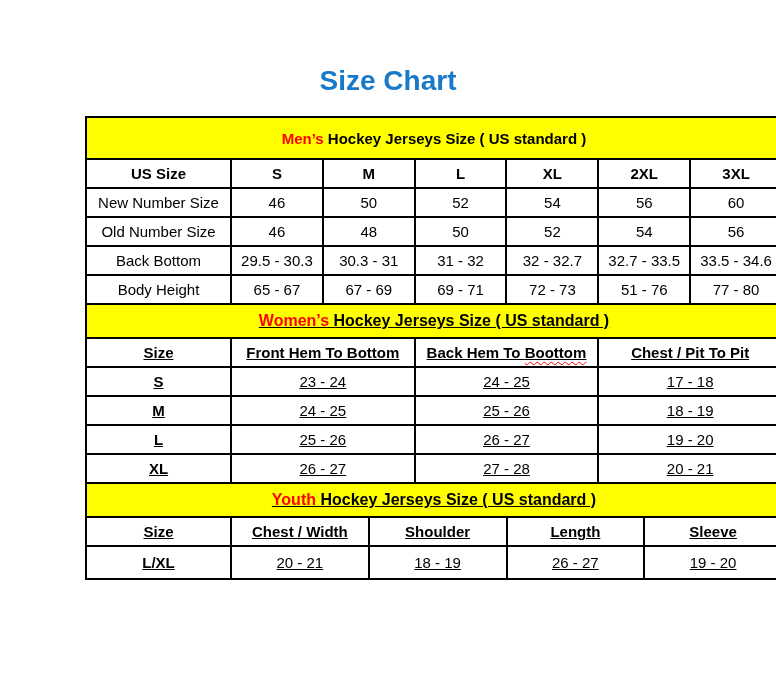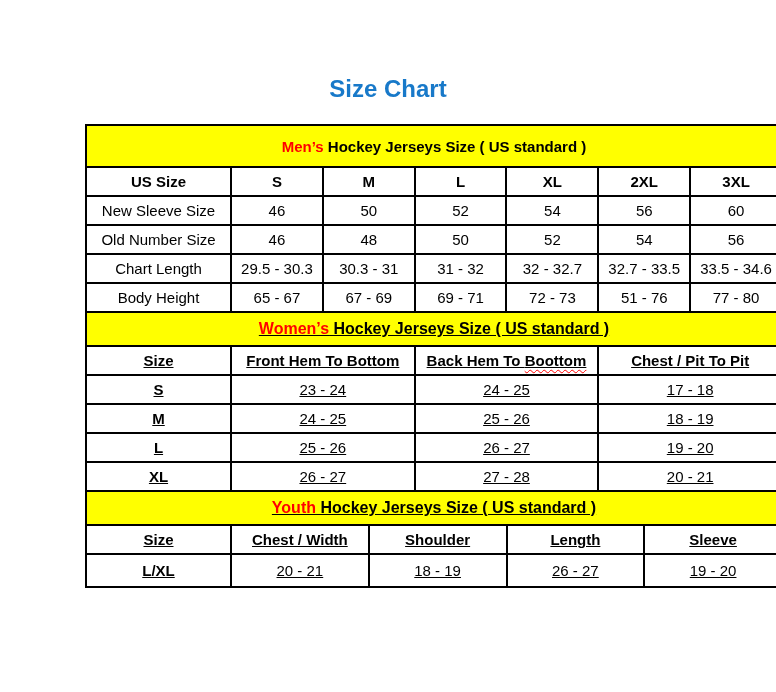--- a/index.html
+++ b/index.html
@@ -9,24 +9,24 @@
     font-family: "Liberation Sans", sans-serif;
   }
   .page {
     position: relative;
     width: 776px;
     height: 692px;
     background: #ffffff;
     overflow: hidden;
   }
   .page-title {
-    margin: 8px;
+    margin: 0;
     padding-top: 64px;
     text-align: center;
-    font-size: 24px;
+    font-size: 28px;
     line-height: 34px;
     font-weight: bold;
     color: #1879c9;
     letter-spacing: 0px;
   }
   .chart-wrap {
     width: 606px;
     margin: 18px auto 0 auto;
   }
   table.size-table {
@@ -103,39 +103,39 @@
       <tr>
         <th>US Size</th>
         <th>S</th>
         <th>M</th>
         <th>L</th>
         <th>XL</th>
         <th>2XL</th>
         <th>3XL</th>
       </tr>
       <tr>
-        <td class="data-row-cell">New Sleeve Size</td>
+        <td class="data-row-cell">New Number Size</td>
         <td class="data-row-cell">46</td>
         <td class="data-row-cell">50</td>
         <td class="data-row-cell">52</td>
         <td class="data-row-cell">54</td>
         <td class="data-row-cell">56</td>
         <td class="data-row-cell">60</td>
       </tr>
       <tr>
         <td class="data-row-cell">Old Number Size</td>
         <td class="data-row-cell">46</td>
         <td class="data-row-cell">48</td>
         <td class="data-row-cell">50</td>
         <td class="data-row-cell">52</td>
         <td class="data-row-cell">54</td>
         <td class="data-row-cell">56</td>
       </tr>
       <tr>
-        <td class="data-row-cell">Chart Length</td>
+        <td class="data-row-cell">Back Bottom</td>
         <td class="data-row-cell">29.5 - 30.3</td>
         <td class="data-row-cell">30.3 - 31</td>
         <td class="data-row-cell">31 - 32</td>
         <td class="data-row-cell">32 - 32.7</td>
         <td class="data-row-cell">32.7 - 33.5</td>
         <td class="data-row-cell">33.5 - 34.6</td>
       </tr>
       <tr>
         <td class="data-row-cell">Body Height</td>
         <td class="data-row-cell">65 - 67</td>

